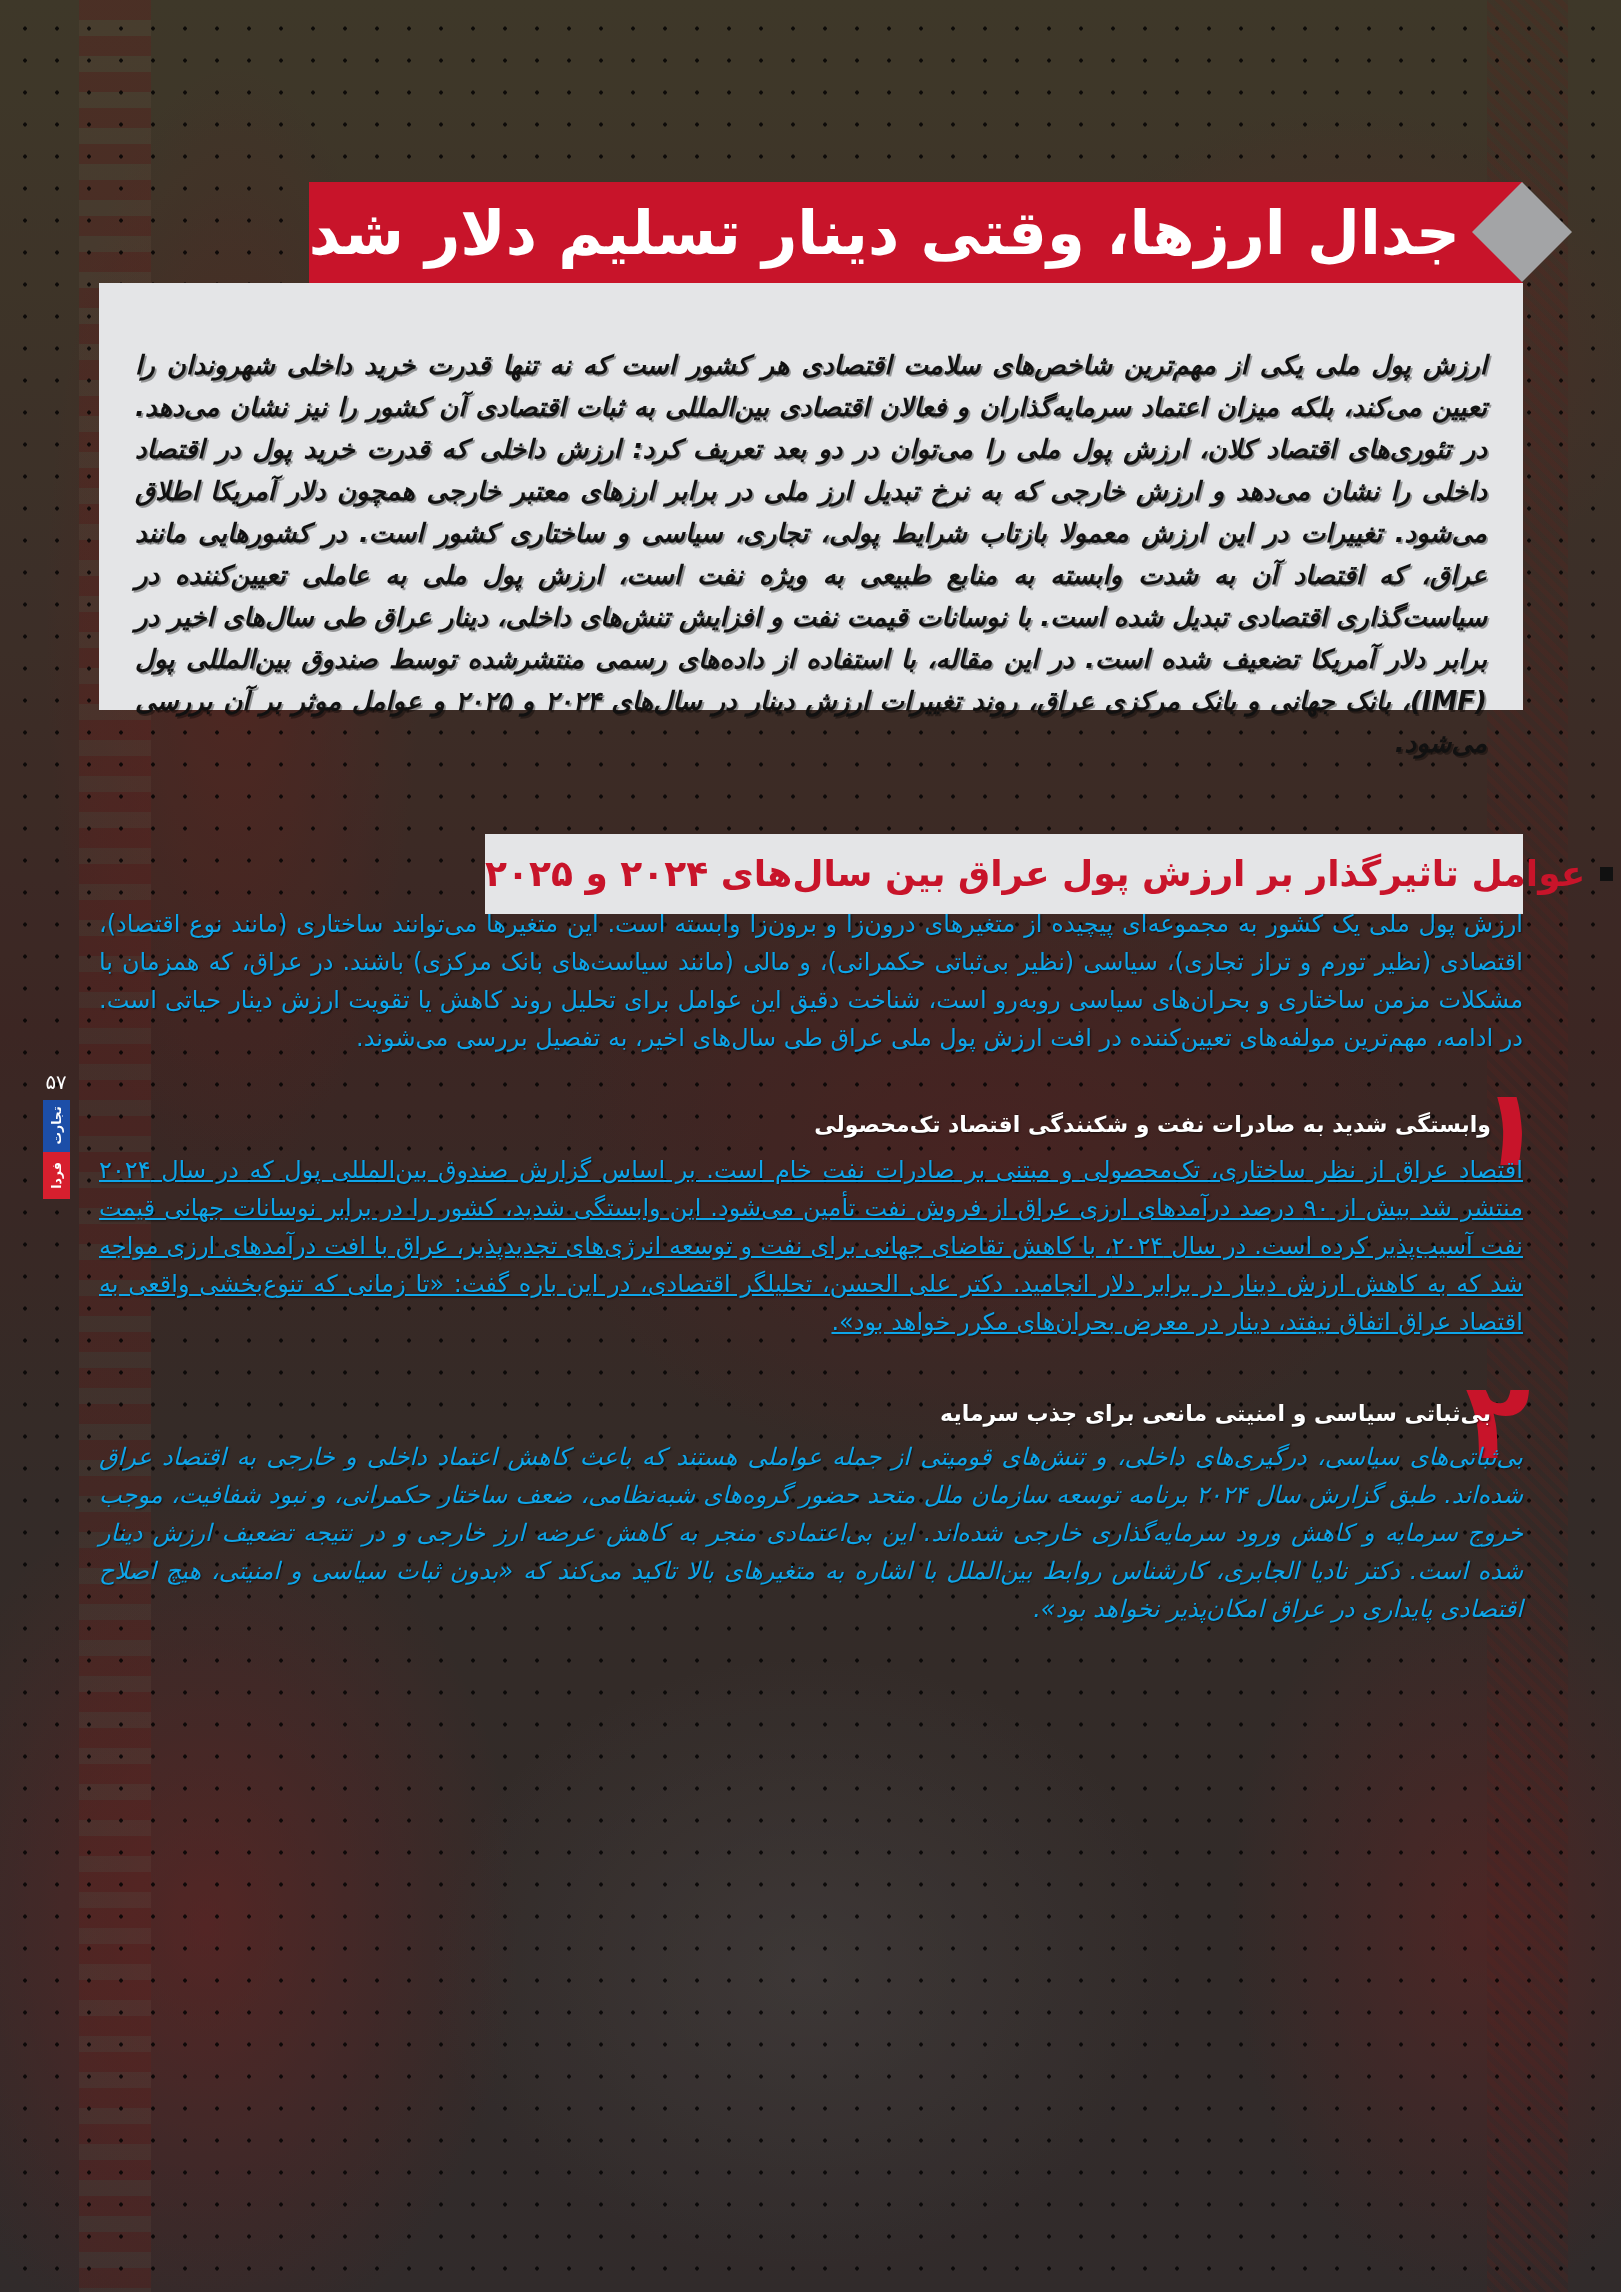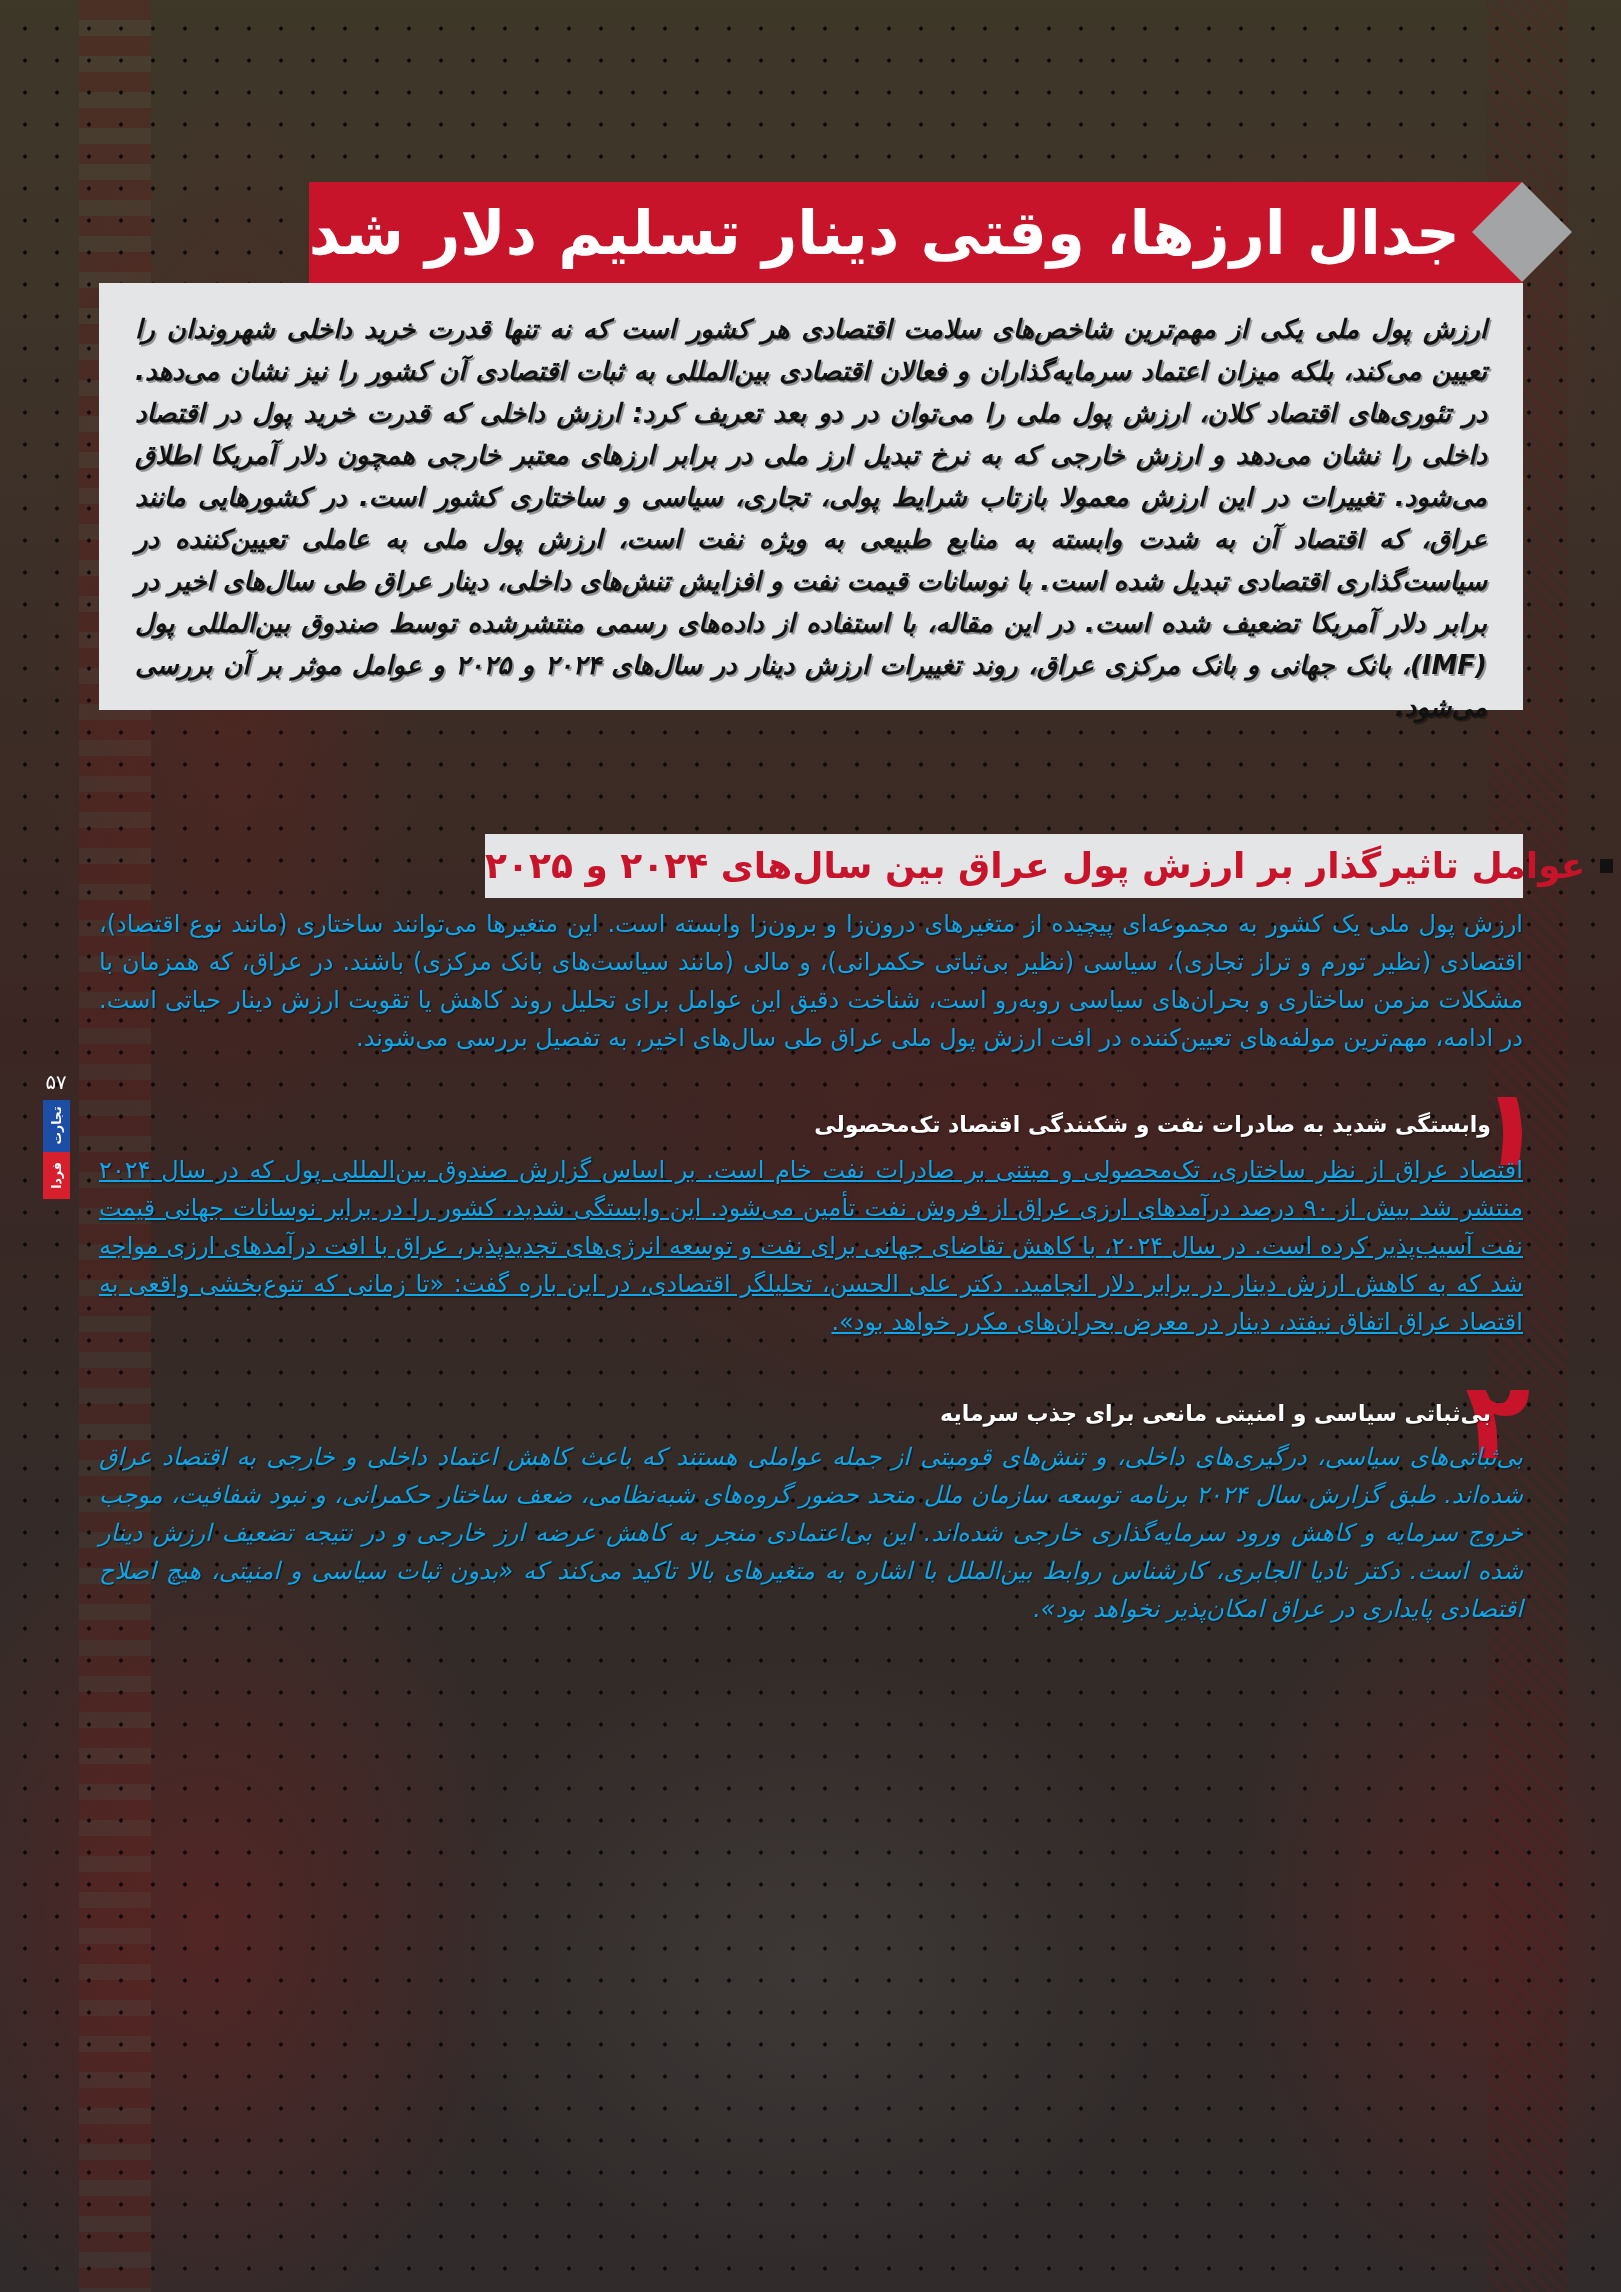--- a/index.html
+++ b/index.html
@@ -74,25 +74,26 @@
       direction: rtl;
       text-align: justify;
       text-align-last: right;
       color: #111111;
       font-family: "DejaVu Sans", sans-serif;
       font-weight: bold;
       font-style: italic;
       font-size: 26px;
       line-height: 42px;
       text-shadow: 1.8px 1.8px 0 rgba(0,0,0,0.35);
+      margin-top: 36px;
     }
 
     
     .subhead-box {
-      position: absolute; left: 485px; top: 834px; width: 1038px; height: 64px;
+      position: absolute; left: 485px; top: 834px; width: 1038px; height: 80px;
       background: #e4e5e7;
       display: flex; align-items: center; justify-content: flex-end;
       padding-right: 12.5px;
       direction: rtl;
     }
     .subhead-square {
       width: 13.4px; height: 13.4px; background: #111111; margin-left: 14.3px; flex: none;
     }
     .subhead-text {
       color: #c8142a;

